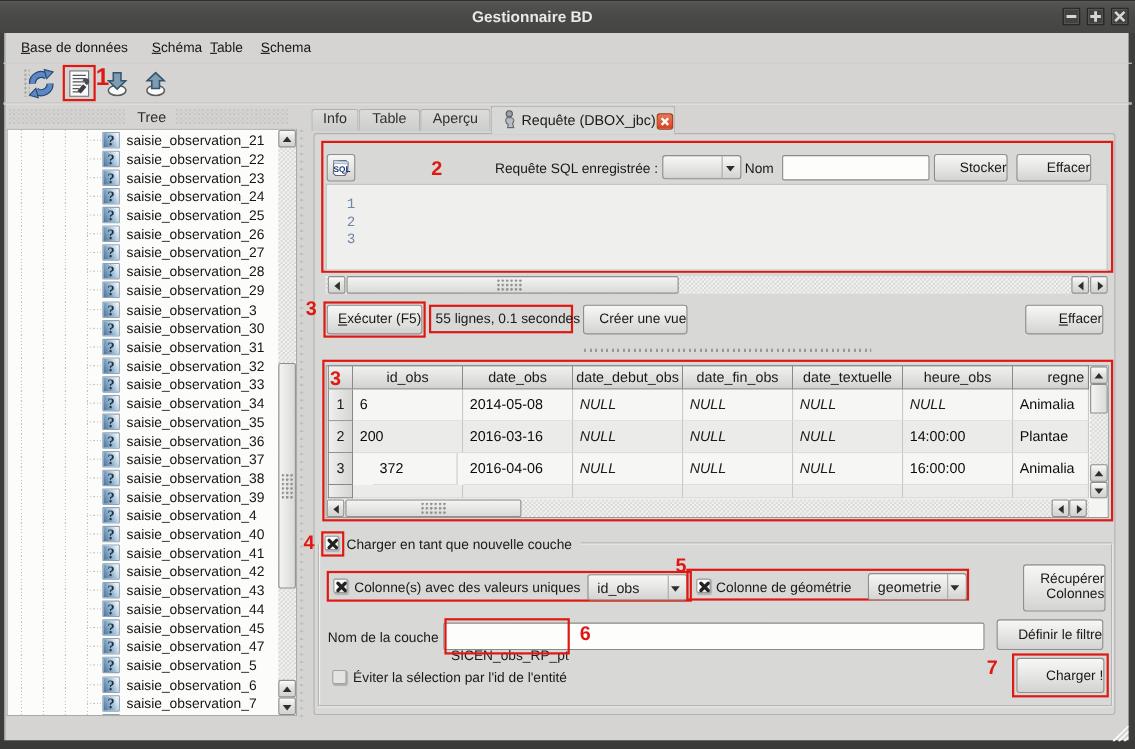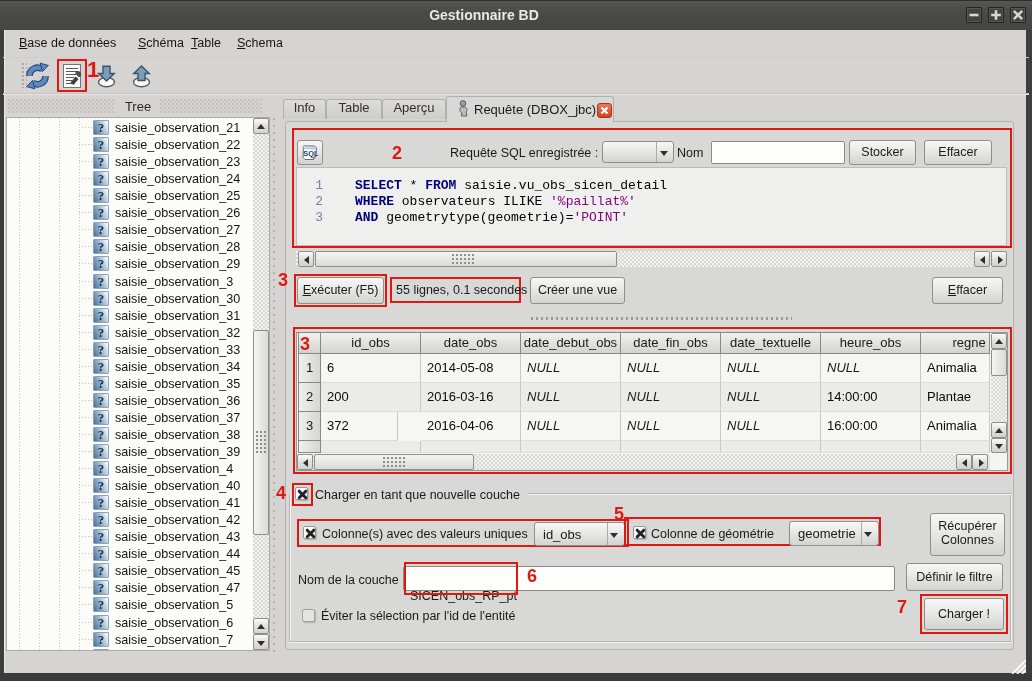--- a/index.html
+++ b/index.html
@@ -68,21 +68,21 @@
   border:1px solid #b0b0ae; border-bottom:none; border-radius:3px 3px 0 0;
   font-size:13px; color:#332f2b; text-align:center; }
 #tab-active { position:absolute; left:446px; top:96px; width:168px; height:26px;
   background:#d8d8d6; border:1px solid #b0b0ae; border-bottom:none; border-radius:3px 3px 0 0; }
 #pane { position:absolute; left:285px; top:121px; width:729px; height:529px;
   background:#d8d8d6; border:1px solid #b2b2b0; border-radius:3px; }
 .redbox { position:absolute; border:2px solid #e01812; }
 .rednum { position:absolute; color:#e01812; font-weight:bold; font-size:18px; }
 .btn { position:absolute; background:linear-gradient(#f7f7f6,#e6e6e4 50%,#d3d3d1);
   border:1px solid #908e8b; border-radius:3px; font-size:12.5px; color:#1a1a18;
-  text-align:center; }
+  text-align:right; }
 .lbl { position:absolute; font-size:12.5px; color:#1a1a18; white-space:nowrap; }
 .input { position:absolute; background:#fdfdfc; border:1px solid #8a8a88; border-radius:2px; }
 .combo { position:absolute; background:linear-gradient(#f7f7f6,#e6e6e4 50%,#d3d3d1);
   border:1px solid #908e8b; border-radius:3px; font-size:13px; color:#1a1a18; }
 .combo .arr { position:absolute; right:0; top:0; bottom:0; width:17px; border-left:1px solid #aaaaa8; }
 .cb { position:absolute; width:13px; height:13px; background:#fdfdfc; border:1px solid #98989a;
   border-radius:2px; box-shadow:1px 1px 1px rgba(0,0,0,0.18); }
 .cb svg { position:absolute; left:1px; top:1px; }
 
 #editor { position:absolute; left:296px; top:167px; width:711px; height:79px;
@@ -378,23 +378,20 @@
   </div>
 <div class="lbl" style="left:677px;top:146px">Nom</div>
 <div class="input" style="left:711px;top:141px;width:134px;height:23px"></div>
 <div class="btn" style="left:849px;top:140px;width:67px;height:25px;line-height:23px">Stocker</div>
 <div class="btn" style="left:924px;top:140px;width:68px;height:25px;line-height:23px">Effacer</div>
 
 <div id="editor">
   <div class="lnum" style="top:10px">1</div>
   <div class="lnum" style="top:26px">2</div>
   <div class="lnum" style="top:42px">3</div>
-  <div class="code" style="top:10px"><span class="kw">SELECT</span> * <span class="kw">FROM</span> saisie.vu_obs_sicen_detail</div>
-  <div class="code" style="top:26px"><span class="kw">WHERE</span> observateurs ILIKE <span class="str">'%paillat%'</span></div>
-  <div class="code" style="top:42px"><span class="kw">AND</span> geometrytype(geometrie)=<span class="str">'POINT'</span></div>
 </div>
 
 <div class="sbtrack" style="left:296px;top:251px;width:711px;height:16px"></div>
 <div class="sbbtn" style="left:298px;top:251px">
     <span class="tri left" style="left:5px;top:4px"></span>
   </div>
 <div class="sbthumbH" style="left:315px;top:251px;width:302px;height:16px"></div>
 <div class="grip" style="left:452px;top:254px;width:23px;height:11px"></div>
 <div class="sbbtn" style="left:974px;top:251px">
     <span class="tri left" style="left:5px;top:4px"></span>
@@ -429,21 +426,21 @@
 <div class="rowbg" style="top:383px;height:29px;background:#ebebea"></div>
 <div class="td" style="left:321px;top:383px;width:100px;height:29px">200</div>
 <div class="td" style="left:421px;top:383px;width:100px;height:29px">2016-03-16</div>
 <div class="td null" style="left:521px;top:383px;width:100px;height:29px">NULL</div>
 <div class="td null" style="left:621px;top:383px;width:100px;height:29px">NULL</div>
 <div class="td null" style="left:721px;top:383px;width:100px;height:29px">NULL</div>
 <div class="td" style="left:821px;top:383px;width:100px;height:29px">14:00:00</div>
 <div class="td" style="left:921px;top:383px;width:69px;height:29px">Plantae</div>
 <div class="rowh" style="top:412px;height:29px">3</div>
 <div class="rowbg" style="top:412px;height:29px;background:#f6f6f5"></div>
-<div class="td" style="left:321px;top:412px;width:77px;height:29px">372</div>
+<div class="td" style="left:339px;top:412px;width:77px;height:29px">372</div>
 <div class="td" style="left:421px;top:412px;width:100px;height:29px">2016-04-06</div>
 <div class="td null" style="left:521px;top:412px;width:100px;height:29px">NULL</div>
 <div class="td null" style="left:621px;top:412px;width:100px;height:29px">NULL</div>
 <div class="td null" style="left:721px;top:412px;width:100px;height:29px">NULL</div>
 <div class="td" style="left:821px;top:412px;width:100px;height:29px">16:00:00</div>
 <div class="td" style="left:921px;top:412px;width:69px;height:29px">Animalia</div>
 <div class="rowh" style="top:441px;height:12px"></div>
 <div class="rowbg" style="top:441px;height:12px;background:#ebebea"></div>
 <div class="td" style="left:321px;top:441px;width:100px;height:12px"></div>
 <div class="td" style="left:421px;top:441px;width:100px;height:12px"></div>

